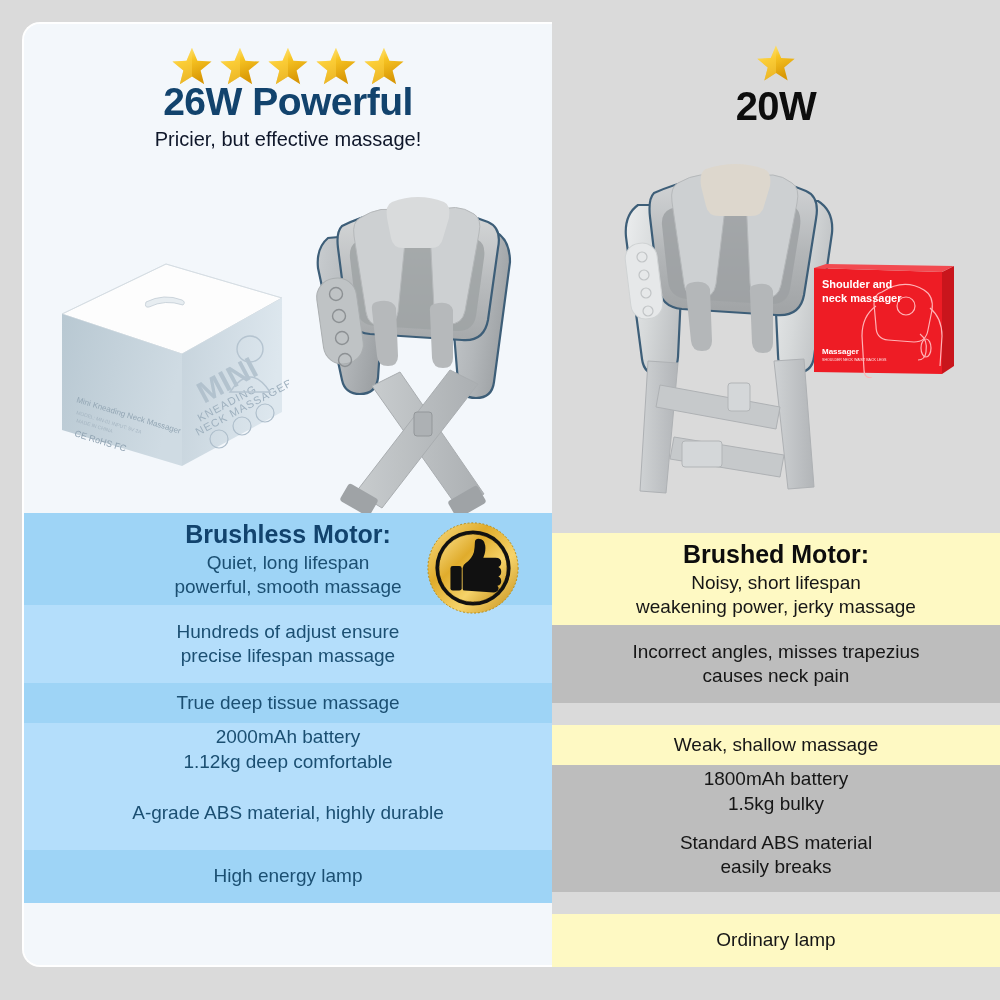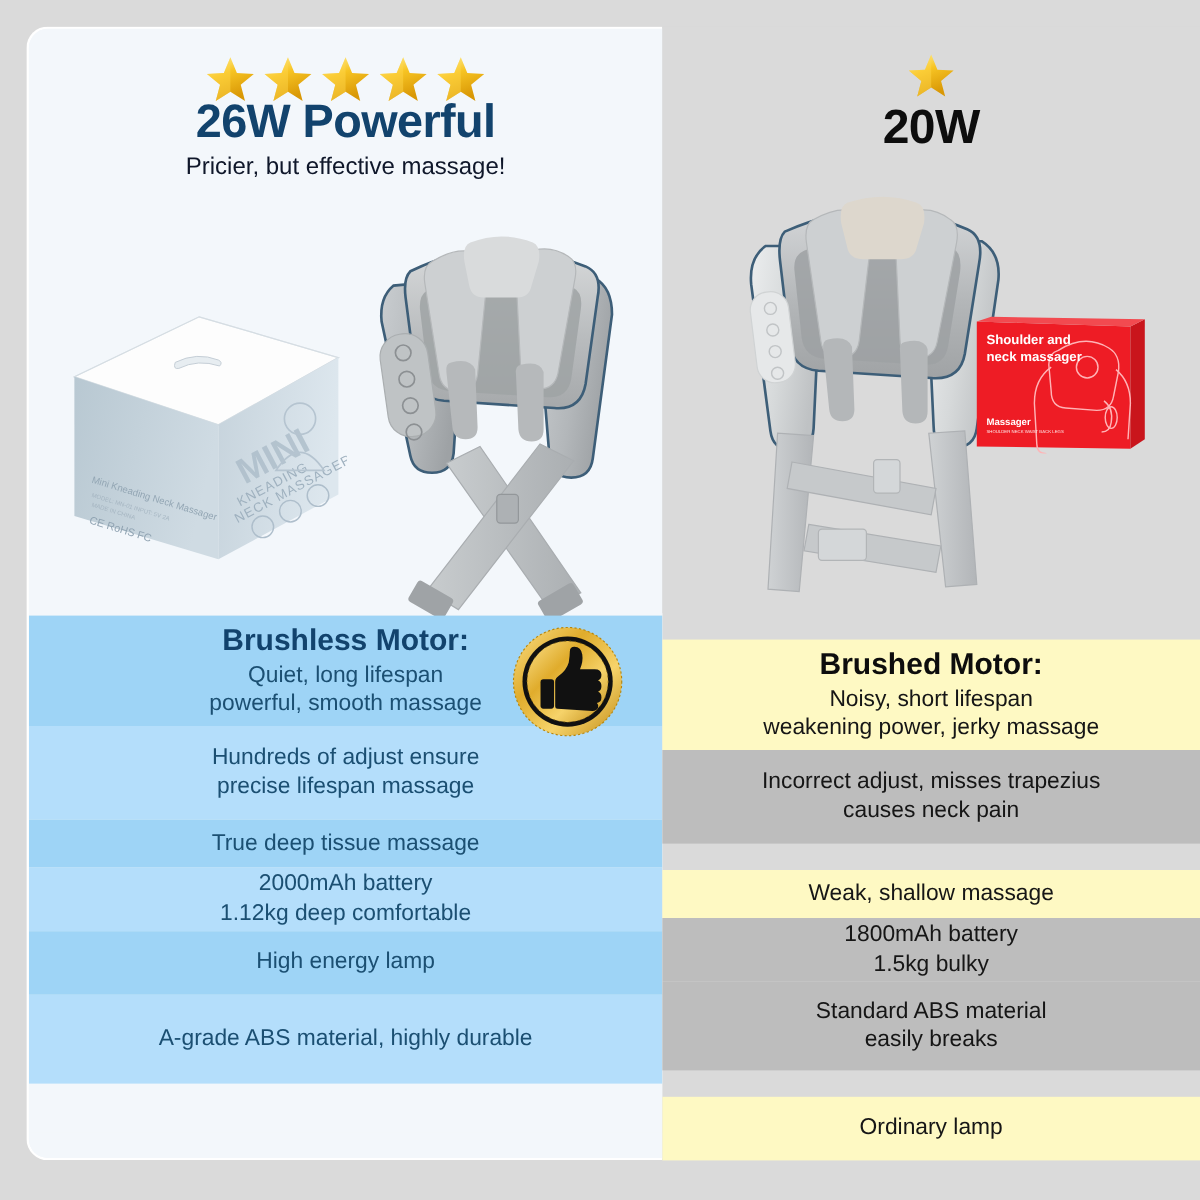--- a/index.html
+++ b/index.html
@@ -317,25 +317,25 @@
           <span class="line body">Hundreds of adjust ensure</span>
           <span class="line body">precise lifespan massage</span>
         </div>
         <div class="row a h52">
           <span class="line body">True deep tissue massage</span>
         </div>
         <div class="row b h75">
           <span class="line body">2000mAh battery</span>
           <span class="line body">1.12kg deep comfortable</span>
         </div>
+        <div class="row b h74">
+          <span class="line body">A-grade ABS material, highly durable</span>
+        </div>
         <div class="row a h53">
           <span class="line body">High energy lamp</span>
-        </div>
-        <div class="row b h74">
-          <span class="line body">A-grade ABS material, highly durable</span>
         </div>
       </div>
 
       <div id="left-bottom-strip"></div>
     </div>
 
     <svg id="thumb-badge" viewBox="0 0 100 100">
       <defs>
         <linearGradient id="medal" x1="0" y1="0" x2="1" y2="1">
           <stop offset="0%" stop-color="#fbe08a"></stop>
@@ -449,21 +449,21 @@
       </div>
     </div>
 
     <div class="table" id="right-table">
       <div class="row a h104">
         <span class="row-head-title">Brushed Motor:</span>
         <span class="line body">Noisy, short lifespan</span>
         <span class="line body">weakening power,  jerky massage</span>
       </div>
       <div class="row b h78">
-        <span class="line body">Incorrect adjust, misses trapezius</span>
+        <span class="line body">Incorrect angles, misses trapezius</span>
         <span class="line body">causes neck pain</span>
       </div>
       <div class="row a h52">
         <span class="line body">Weak, shallow massage</span>
       </div>
       <div class="row b h75">
         <span class="line body">1800mAh battery</span>
         <span class="line body">1.5kg bulky</span>
       </div>
       <div class="row b h74">

